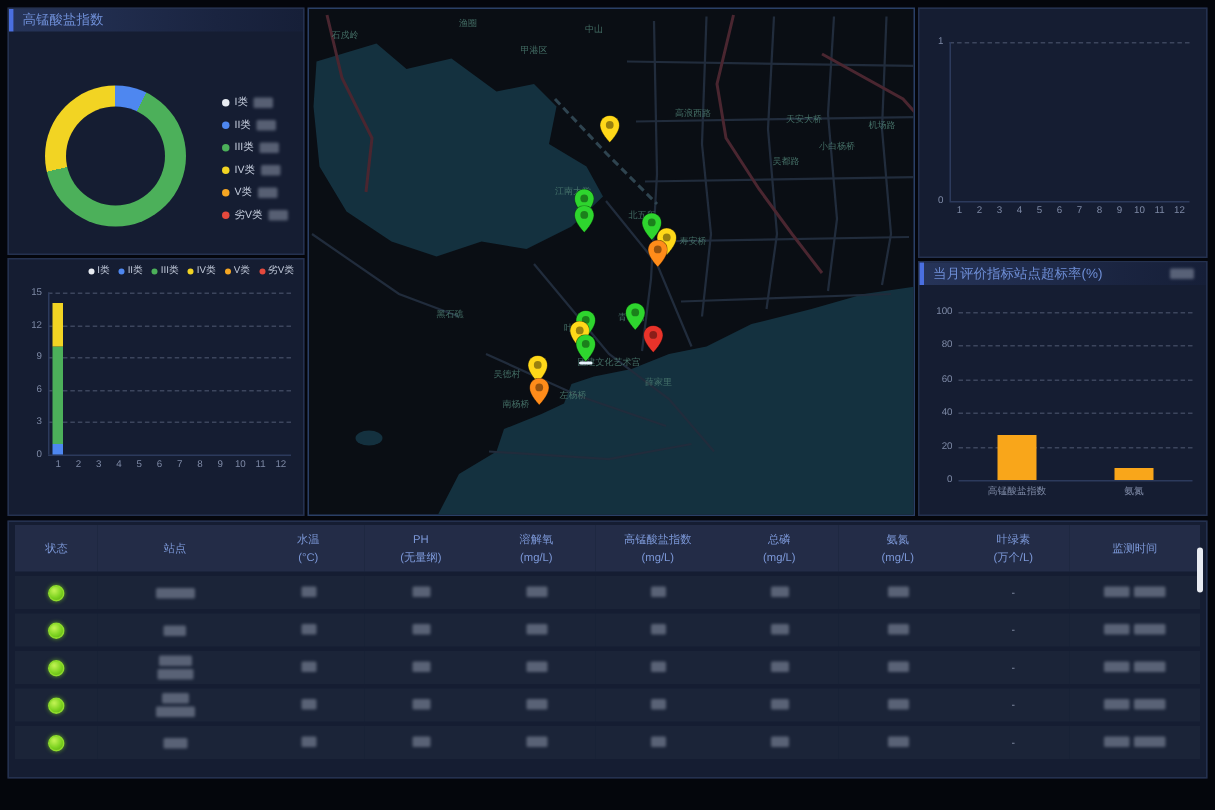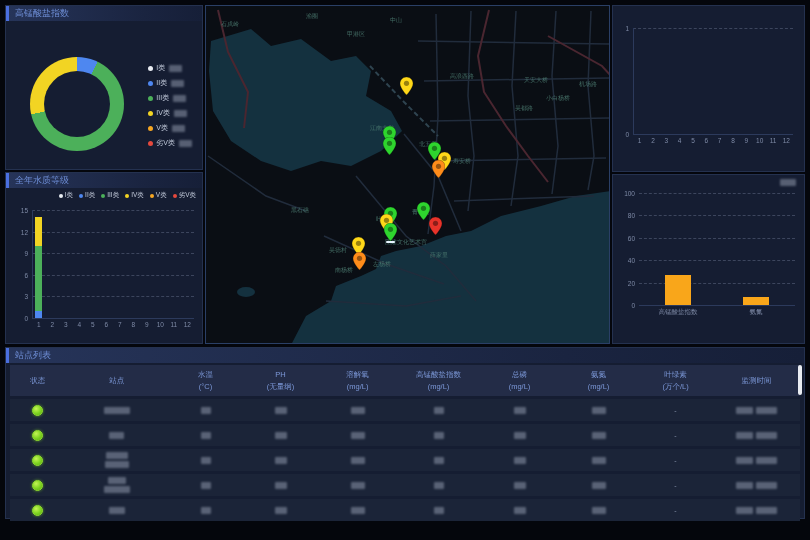--- a/index.html
+++ b/index.html
@@ -105,21 +105,20 @@
         <div class="li">
           <span class="dot" style="background: rgb(229, 73, 61);"></span>
           <span class="lg-label">劣V类</span>
           <span class="blur" style="width: 13px;"></span>
         </div>
       </div>
   </div>
 </div>
 
 <div class="panel" id="p-year" style="left:5px;top:172px;width:198px;height:172px;">
-  <div class="panel-header">全年水质等级</div>
   <div class="panel-body" style="height:155px;">
     <div class="h-legend" id="year-legend">
         <div class="li">
           <span class="dot" style="background: rgb(232, 236, 242); width: 4px; height: 4px; margin-right: 2px;"></span>
           <span class="lg-label">I类</span>
         </div>
         <div class="li">
           <span class="dot" style="background: rgb(78, 135, 240); width: 4px; height: 4px; margin-right: 2px;"></span>
           <span class="lg-label">II类</span>
         </div>
@@ -329,20 +328,23 @@
         <span class="xtick" style="left: 100px;">8</span>
         <span class="xtick" style="left: 113.333px;">9</span>
         <span class="xtick" style="left: 126.667px;">10</span>
         <span class="xtick" style="left: 140px;">11</span>
         <span class="xtick" style="left: 153.333px;">12</span>
       </div>
   </div>
 </div>
 
 <div class="panel" id="p-rate" style="left:612px;top:174px;width:193px;height:170px;">
+  <div class="panel-header">
+    <span>当月评价指标站点超标率(%)</span>
+  </div>
   <span class="blur hdr-tag" style="width:16px;"></span>
   <div class="panel-body" style="height:153px;">
     <div class="plot" id="rate-plot" style="left:26px;top:18px;width:156px;height:112px;">
         <div class="gridline solid" style="top: 112px;"></div>
         <span class="ytick" style="top: 112px;">0</span>
         <div class="gridline" style="top: 89.6px;"></div>
         <span class="ytick" style="top: 89.6px;">20</span>
         <div class="gridline" style="top: 67.2px;"></div>
         <span class="ytick" style="top: 67.2px;">40</span>
         <div class="gridline" style="top: 44.8px;"></div>
@@ -353,21 +355,20 @@
         <span class="ytick" style="top: 0px;">100</span>
         <div class="bar" style="left: 26px; bottom: 0px; width: 26px; height: 30.24px; background: rgb(249, 166, 26);"></div>
         <span class="xtick" style="left: 39px;">高锰酸盐指数</span>
         <div class="bar" style="left: 104px; bottom: 0px; width: 26px; height: 7.84px; background: rgb(249, 166, 26);"></div>
         <span class="xtick" style="left: 117px;">氨氮</span>
       </div>
   </div>
 </div>
 
 <div class="panel" id="table-panel">
-  <div class="panel-header">站点列表</div>
   <div class="panel-body" style="height:155px;padding:2px 4px 0 4px;">
     <table class="tbl">
       <colgroup>
         <col style="width:7%">
           <col style="width:13%">
           <col style="width:9.5%">
         <col style="width:9.5%">
           <col style="width:10%">
           <col style="width:10.5%">
         <col style="width:10%">

